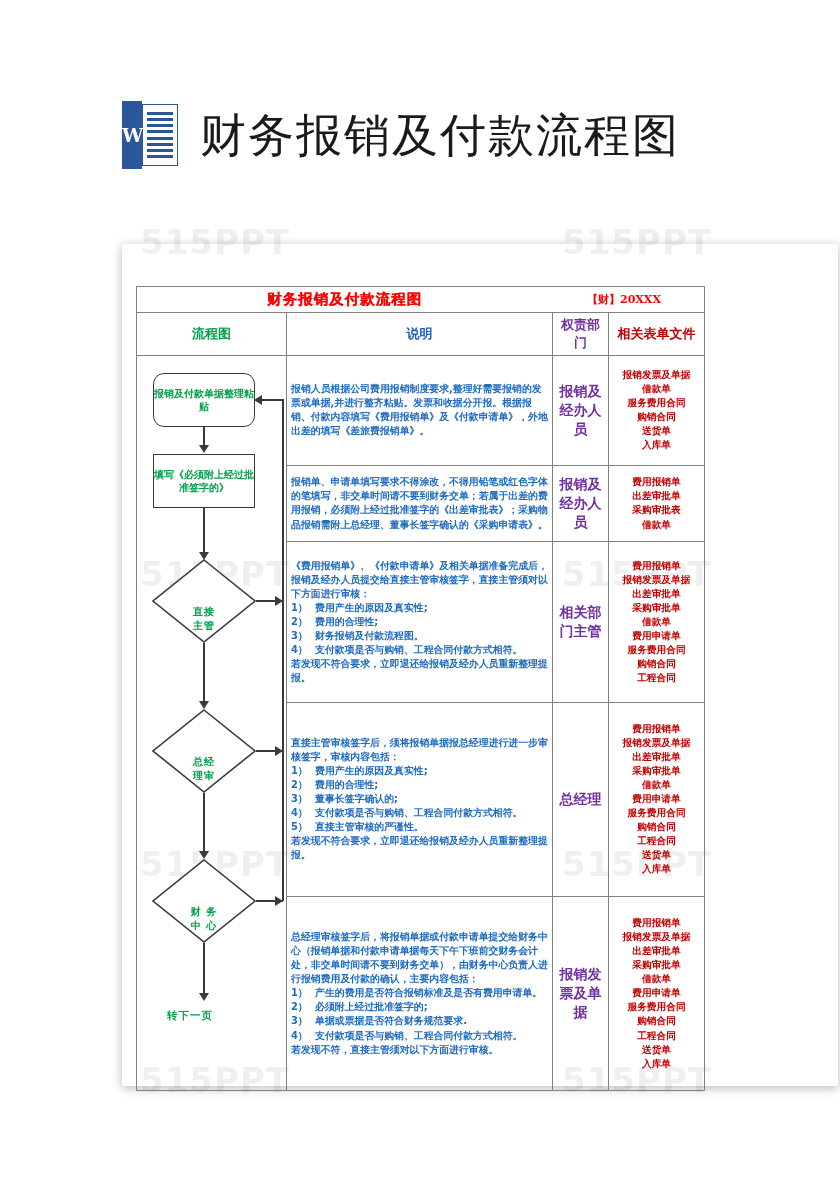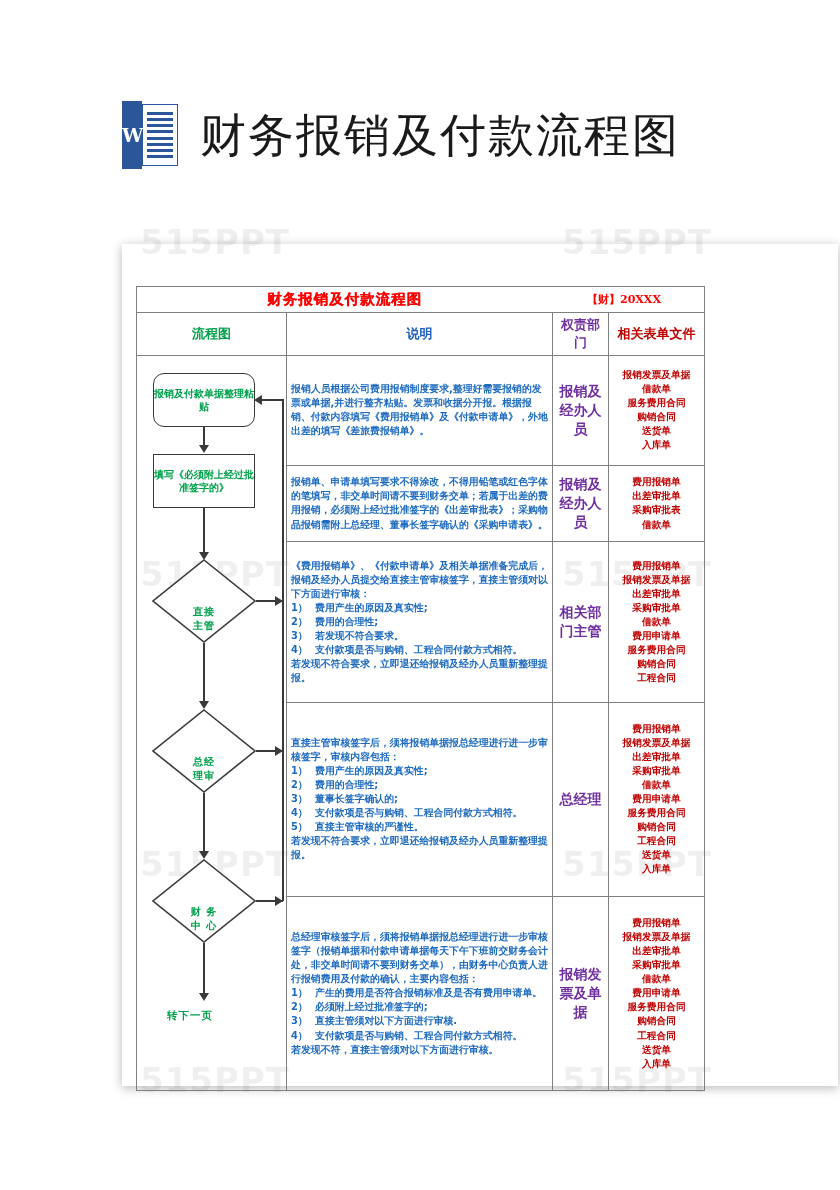--- a/index.html
+++ b/index.html
@@ -321,21 +321,21 @@
         <div>借款单</div>
       </td>
     </tr>
 
     <tr>
       <td class="desc">
         <p>《费用报销单》、《付款申请单》及相关单据准备完成后，报销及经办人员提交给直接主管审核签字，直接主管须对以下方面进行审核：</p>
         <ol>
           <li><span class="num">1）</span><span>费用产生的原因及真实性;</span></li>
           <li><span class="num">2）</span><span>费用的合理性;</span></li>
-          <li><span class="num">3）</span><span>若发现不符合要求。</span></li>
+          <li><span class="num">3）</span><span>财务报销及付款流程图。</span></li>
           <li><span class="num">4）</span><span>支付款项是否与购销、工程合同付款方式相符。</span></li>
         </ol>
         <p>若发现不符合要求，立即退还给报销及经办人员重新整理提报。</p>
       </td>
       <td class="dept">相关部门主管</td>
       <td class="forms">
         <div>费用报销单</div>
         <div>报销发票及单据</div>
         <div>出差审批单</div>
         <div>采购审批单</div>
@@ -370,25 +370,25 @@
         <div>服务费用合同</div>
         <div>购销合同</div>
         <div>工程合同</div>
         <div>送货单</div>
         <div>入库单</div>
       </td>
     </tr>
 
     <tr>
       <td class="desc">
-        <p>总经理审核签字后，须将报销单据报总经理进行进一步审核签字（报销单据和付款申请单据每天下午下班前交财务会计处，非交单时间请不要到财务交单），由财务中心负责人进行报销费用及付款的确认，主要内容包括：</p>
+        <p>总经理审核签字后，将报销单据或付款申请单提交给财务中心（报销单据和付款申请单据每天下午下班前交财务会计处，非交单时间请不要到财务交单），由财务中心负责人进行报销费用及付款的确认，主要内容包括：</p>
         <ol>
           <li><span class="num">1）</span><span>产生的费用是否符合报销标准及是否有费用申请单。</span></li>
           <li><span class="num">2）</span><span>必须附上经过批准签字的;</span></li>
-          <li><span class="num">3）</span><span>直接主管须对以下方面进行审核.</span></li>
+          <li><span class="num">3）</span><span>单据或票据是否符合财务规范要求.</span></li>
           <li><span class="num">4）</span><span>支付款项是否与购销、工程合同付款方式相符。</span></li>
         </ol>
         <p>若发现不符，直接主管须对以下方面进行审核。</p>
       </td>
       <td class="dept">报销发票及单据</td>
       <td class="forms">
         <div>费用报销单</div>
         <div>报销发票及单据</div>
         <div>出差审批单</div>
         <div>采购审批单</div>

